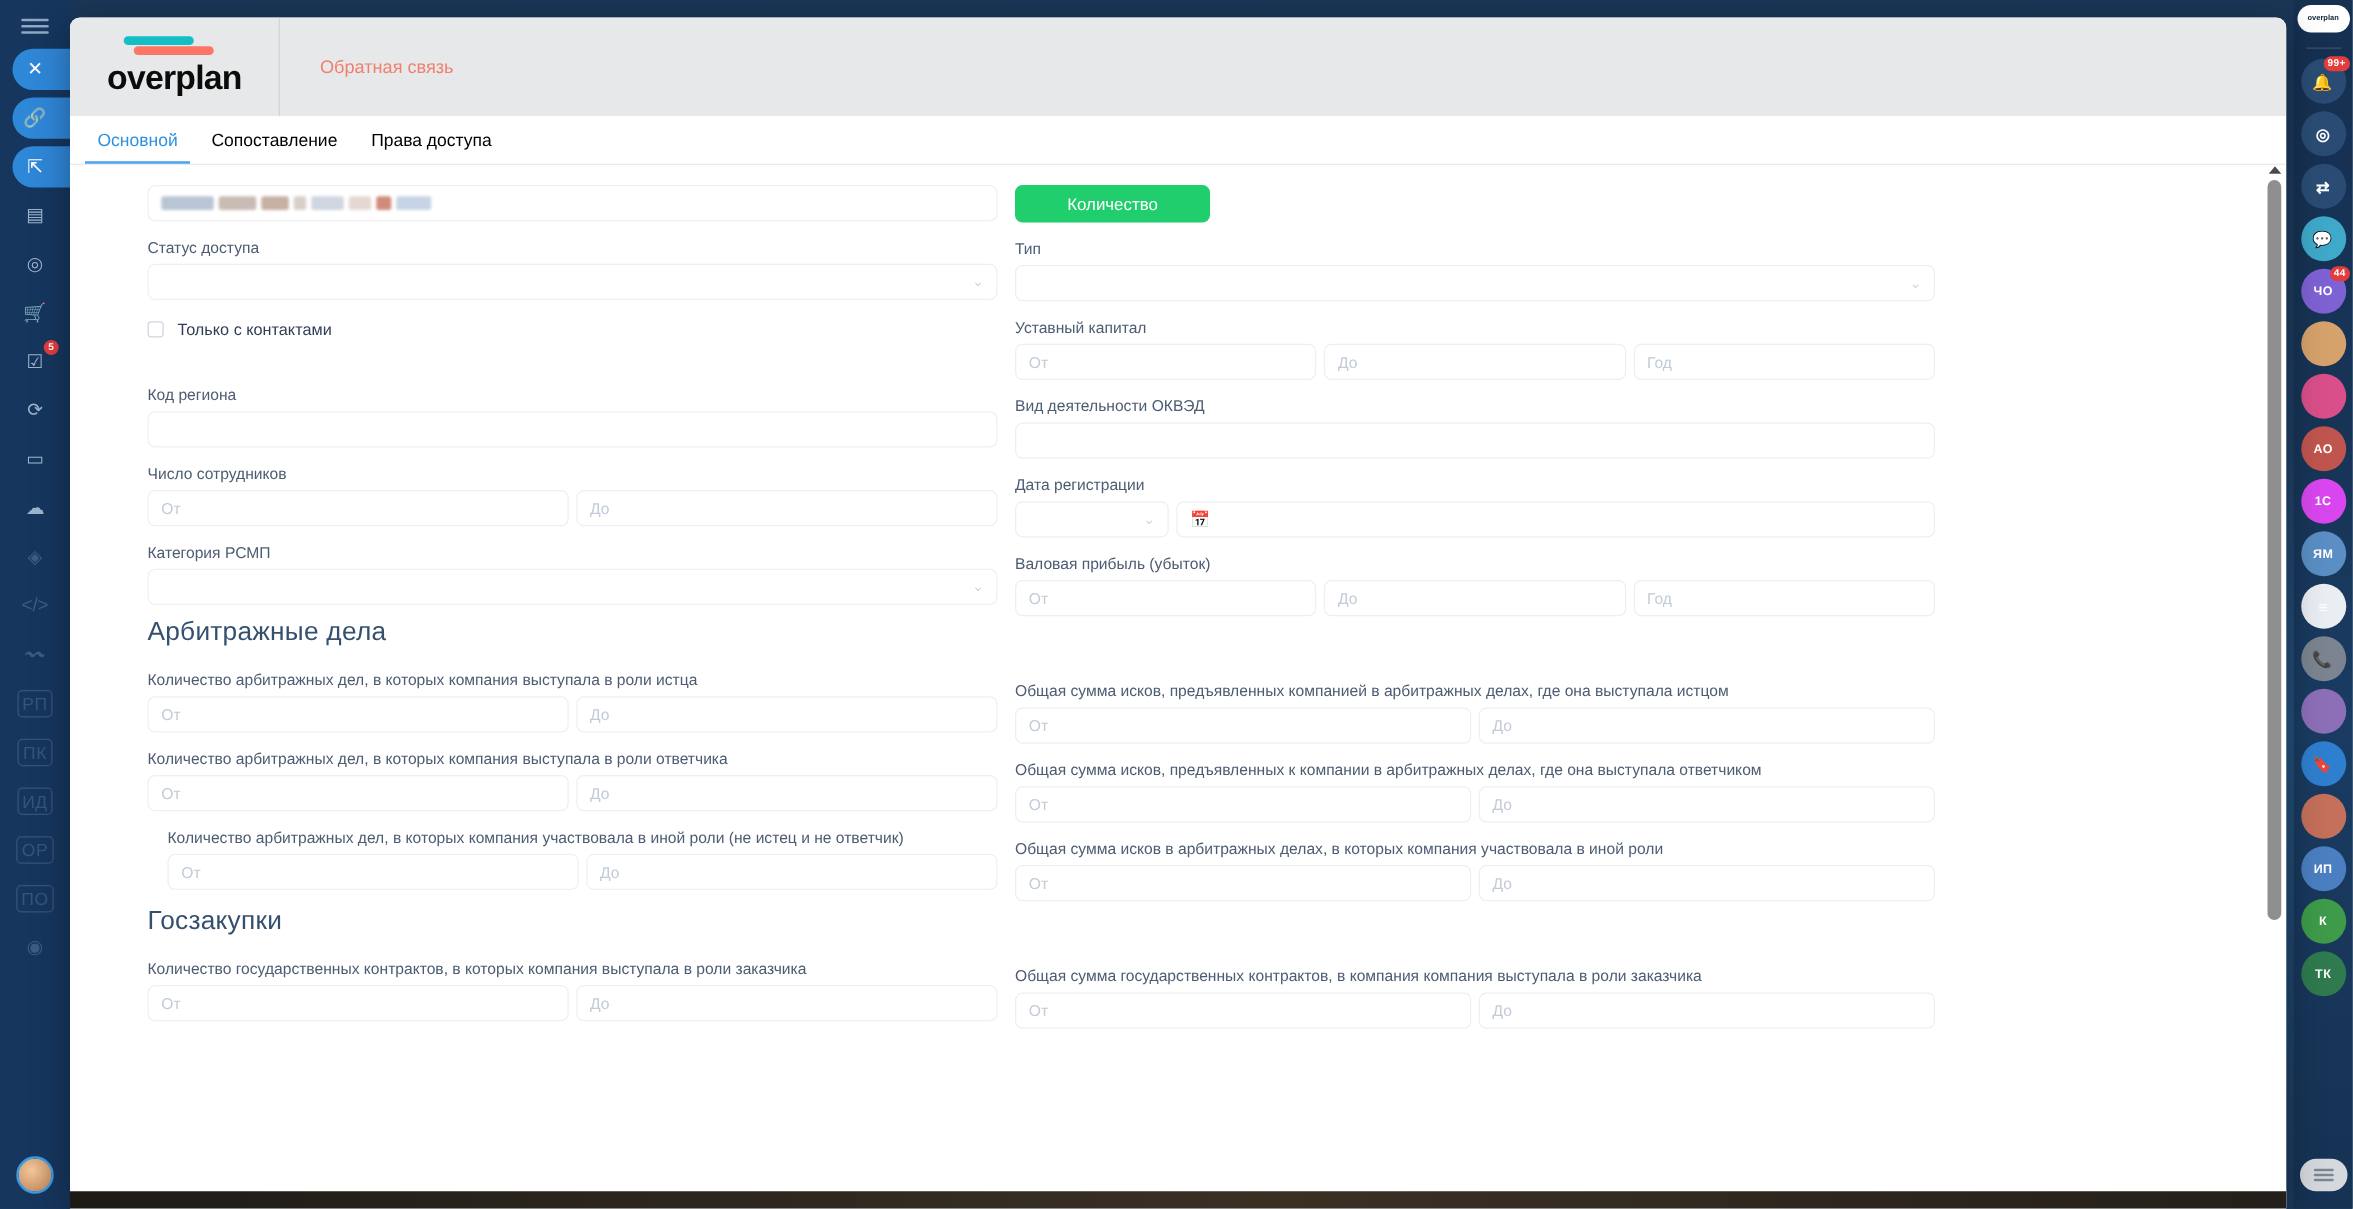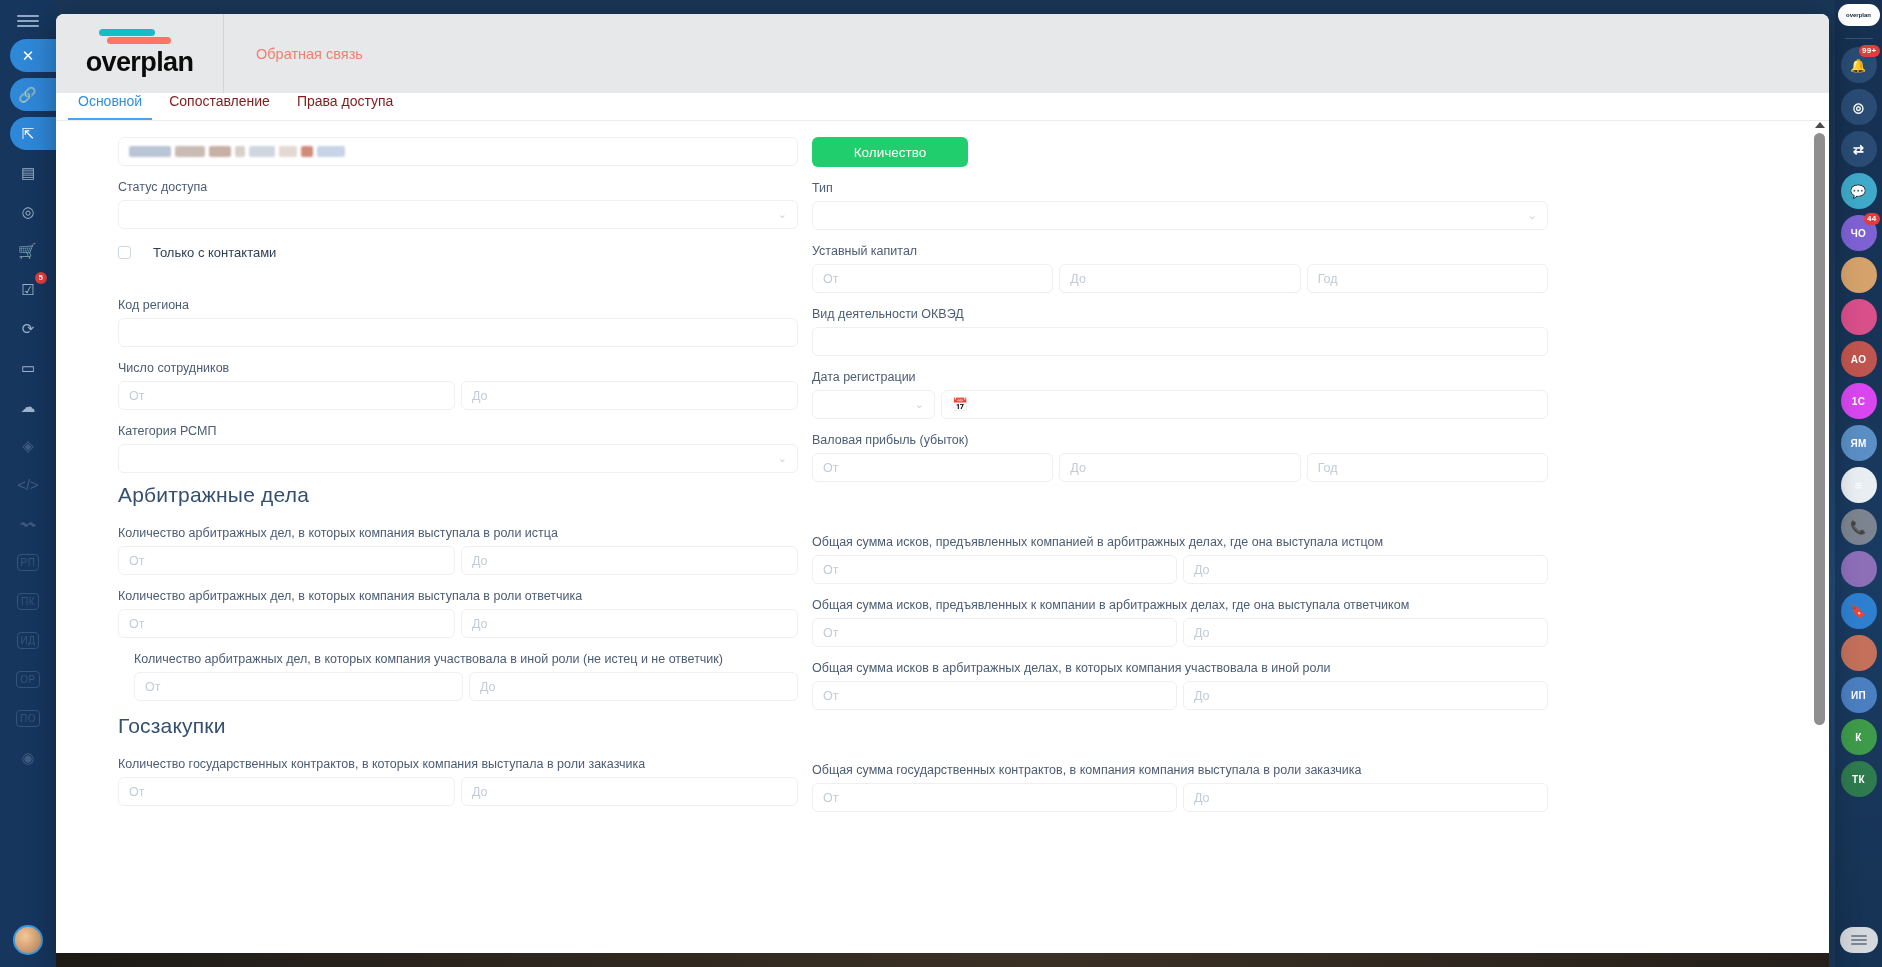--- a/index.html
+++ b/index.html
@@ -49,21 +49,21 @@
   .lsb-item.pill::before {
     content: ""; position: absolute; left: 10px; top: 3px;
     width: 74px; height: 33px; border-radius: 17px;
     background: #2f87d8;
   }
   .lsb-item .gl { position: relative; z-index: 2; font-size: 15px; line-height: 1; }
   .lsb-item.pill .gl { color: #ffffff; }
   .lsb-item.dim { opacity: .30; }
   .lsb-item .txtico {
     position: relative; z-index: 2;
-    font-size: 10px; letter-spacing: .5px;
+    font-size: 14px; letter-spacing: .5px;
     border: 1px solid currentColor; border-radius: 4px;
     padding: 2px 3px; color: #7f99b8;
   }
   .lsb-badge {
     position: absolute; top: 2px; right: 9px; z-index: 4;
     background: #e23c3c; color: #fff; font-size: 8px; line-height: 1;
     border-radius: 7px; padding: 2px 4px; font-weight: bold;
   }
   .lsb-avatar {
     position: absolute; bottom: 12px; left: 13px;
@@ -133,26 +133,26 @@
   .logo-bars i.teal { left: 0; top: 0; width: 56px; background: #13bfc4; }
   .logo-bars i.red  { left: 8px; top: 8px; width: 64px; background: #fd7566; }
   .logo-txt { font-size: 27px; font-weight: bold; color: #0b0b0b; letter-spacing: -.6px; }
 
   .feedback-cell { display: flex; align-items: center; padding-left: 32px; }
   .feedback {
     color: #f0806f; font-size: 14.5px; cursor: pointer;
   }
 
   .tabs {
-    height: 28px; display: flex; align-items: flex-end;
+    height: 39px; display: flex; align-items: flex-end;
     padding-left: 12px; border-bottom: 1px solid #e9ecef;
     background: #fff;
   }
   .tab {
-    font-size: 14px; color: #7f1d1d; padding: 0 10px 9px; margin-right: 7px;
+    font-size: 14px; color: #000000; padding: 0 10px 9px; margin-right: 7px;
     cursor: pointer; border-bottom: 2px solid transparent;
   }
   .tab.active { color: #2f8fe0; border-bottom-color: #4aa3ec; }
 
   
   .body-scroll {
     position: relative;
     height: 839px; overflow: hidden; background: #fff;
   }
   .content {
@@ -178,21 +178,21 @@
   .chev { color: #c9d2dc; font-size: 11px; }
 
   .row2 { display: grid; grid-template-columns: 1fr 1fr; gap: 6px; }
   .row3 { display: grid; grid-template-columns: 1fr 1fr 1fr; gap: 6px; }
   .row-date { display: grid; grid-template-columns: 123px 1fr; gap: 6px; }
 
   .gap { height: 13px; }
   .gap-s { height: 9px; }
   .gap-l { height: 30px; }
 
-  .check-row { display: flex; align-items: center; gap: 22px; height: 29px; }
+  .check-row { display: flex; align-items: center; gap: 11px; height: 29px; }
   .cbox {
     width: 13px; height: 13px; border: 1px solid #cdd6e0; border-radius: 3px; background: #fff;
   }
   .check-lbl { font-size: 13px; color: #2f3e54; }
 
   .section-h {
     font-size: 21px; color: #35506f; font-weight: normal;
     margin: 10px 0 18px; letter-spacing: .2px;
   }
 

